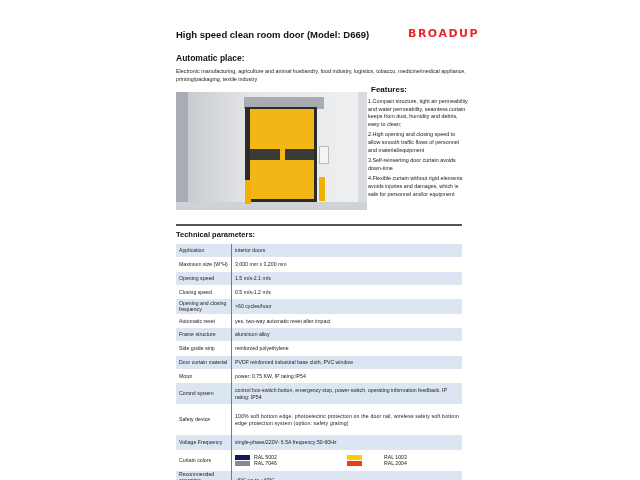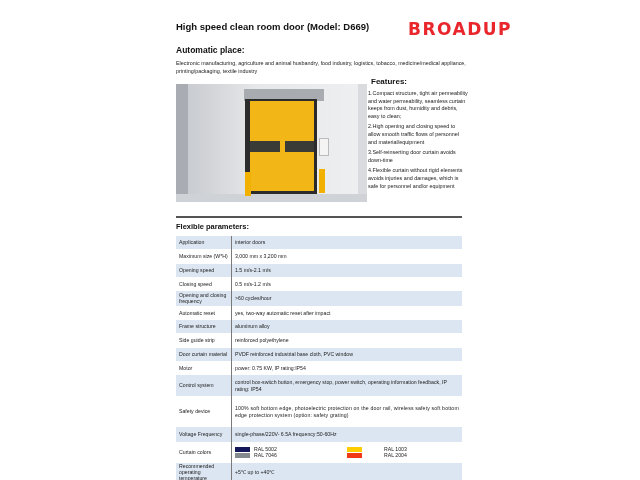--- a/index.html
+++ b/index.html
@@ -1,20 +1,20 @@
 <!DOCTYPE html>
 <html><head>
 <meta charset="utf-8">
 <style>
   html, body { margin:0; padding:0; background:#ffffff; }
   body { width:640px; height:480px; position:relative; overflow:hidden;
          font-family:"Liberation Sans", sans-serif; color:#222; }
-  .page { position:absolute; left:174px; top:0; width:290px; height:464px; }
+  .page { position:absolute; left:174px; top:8px; width:290px; height:464px; }
   .title { position:absolute; left:2px; top:21px; font-size:9.5px; font-weight:bold; color:#111; white-space:nowrap; }
-  .logo { position:absolute; left:234px; top:19px; font-size:17px; font-weight:bold; color:#e8262c; letter-spacing:1.5px; font-family:"DejaVu Sans", sans-serif; }
+  .logo { position:absolute; left:234px; top:19px; font-size:11px; font-weight:bold; color:#e8262c; letter-spacing:1.5px; font-family:"DejaVu Sans", sans-serif; }
   .h-applicable { position:absolute; left:2px; top:45px; font-size:8.5px; font-weight:bold; color:#111; }
   .applicable-text { position:absolute; left:2px; top:59px; width:300px; font-size:5.4px; line-height:8px; color:#222; }
   .photo { position:absolute; left:2px; top:84px; width:191px; height:118px; background:#d9dbde; overflow:hidden; }
   .photo .wall { position:absolute; left:12px; top:0; width:170px; height:118px; background:linear-gradient(90deg,#c9ccd0 0%,#e6e7e9 40%,#eeeff0 100%); }
   .photo .leftpost { position:absolute; left:0; top:0; width:12px; height:118px; background:#a9adb3; }
   .photo .header { position:absolute; left:68px; top:5px; width:80px; height:12px; background:#a8abb0; }
   .photo .frame { position:absolute; left:69px; top:15px; width:72px; height:95px; background:#2b2b2b; }
   .photo .curtain { position:absolute; left:74px; top:17px; width:64px; height:90px; background:#f2b617; }
   .photo .window-l { position:absolute; left:74px; top:57px; width:30px; height:11px; background:#3a3a36; }
   .photo .window-r { position:absolute; left:109px; top:57px; width:29px; height:11px; background:#3a3a36; }
@@ -69,21 +69,21 @@
 
   <div class="h-features">Features:</div>
   <div class="features">
     <p>1.Compact structure, tight air permeability and water permeability, seamless curtain keeps from dust, humidity and debris, easy to clean;</p>
     <p>2.High opening and closing  speed to allow smooth traffic  flows of personnel and  material/equipment</p>
     <p>3.Self-reinserting door curtain  avoids down-time</p>
     <p>4.Flexible curtain without rigid elements avoids injuries and  damages, which is safe for  personnel and/or equipment</p>
   </div>
 
   <div class="rule-top"></div>
-  <div class="h-tech">Flexible parameters:</div>
+  <div class="h-tech">Technical parameters:</div>
 
   <table class="params">
     <tbody>
         <tr class="alt h13">
       <td class="k">Application</td>
       <td class="v">interior doors</td>
     </tr>
     <tr class="h14">
       <td class="k">Maximum size (W*H)</td>
       <td class="v"> 3,000 mm x 3,200 mm</td>

